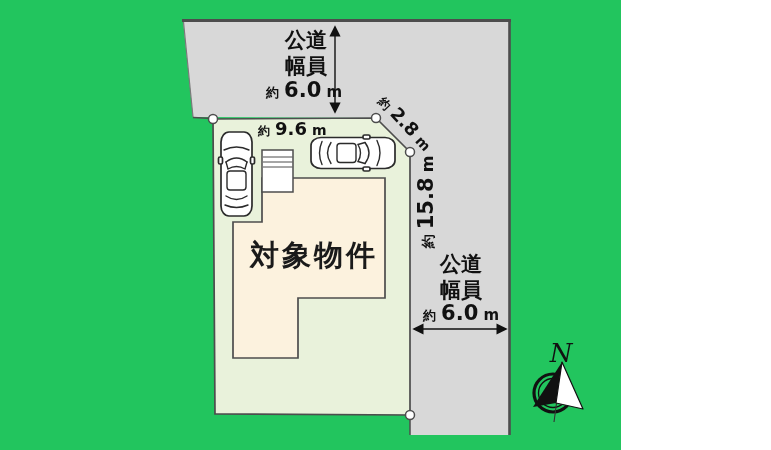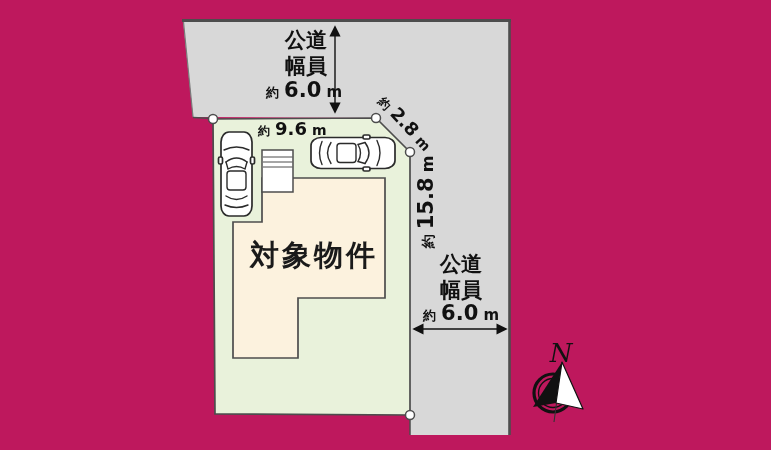--- a/index.html
+++ b/index.html
@@ -1,20 +1,20 @@
 <!DOCTYPE html>
 <html><head>
 <meta charset="utf-8">
 <style>
   html, body { margin: 0; padding: 0; background: #ffffff; }
   .stage {
     position: relative;
-    width: 771px;
+    width: 621px;
     height: 450px;
-    background: #be185d;
+    background: #22c55e;
     overflow: hidden;
     font-family: "DejaVu Sans", "Liberation Sans", sans-serif;
   }
   svg text {
     font-family: "DejaVu Sans", "Liberation Sans", sans-serif;
     fill: #111111;
   }
   .kanji  { font-size: 21px; font-weight: bold; }
   .ap     { font-size: 13px; font-weight: bold; }
   .vl     { font-size: 21px; font-weight: bold; }

